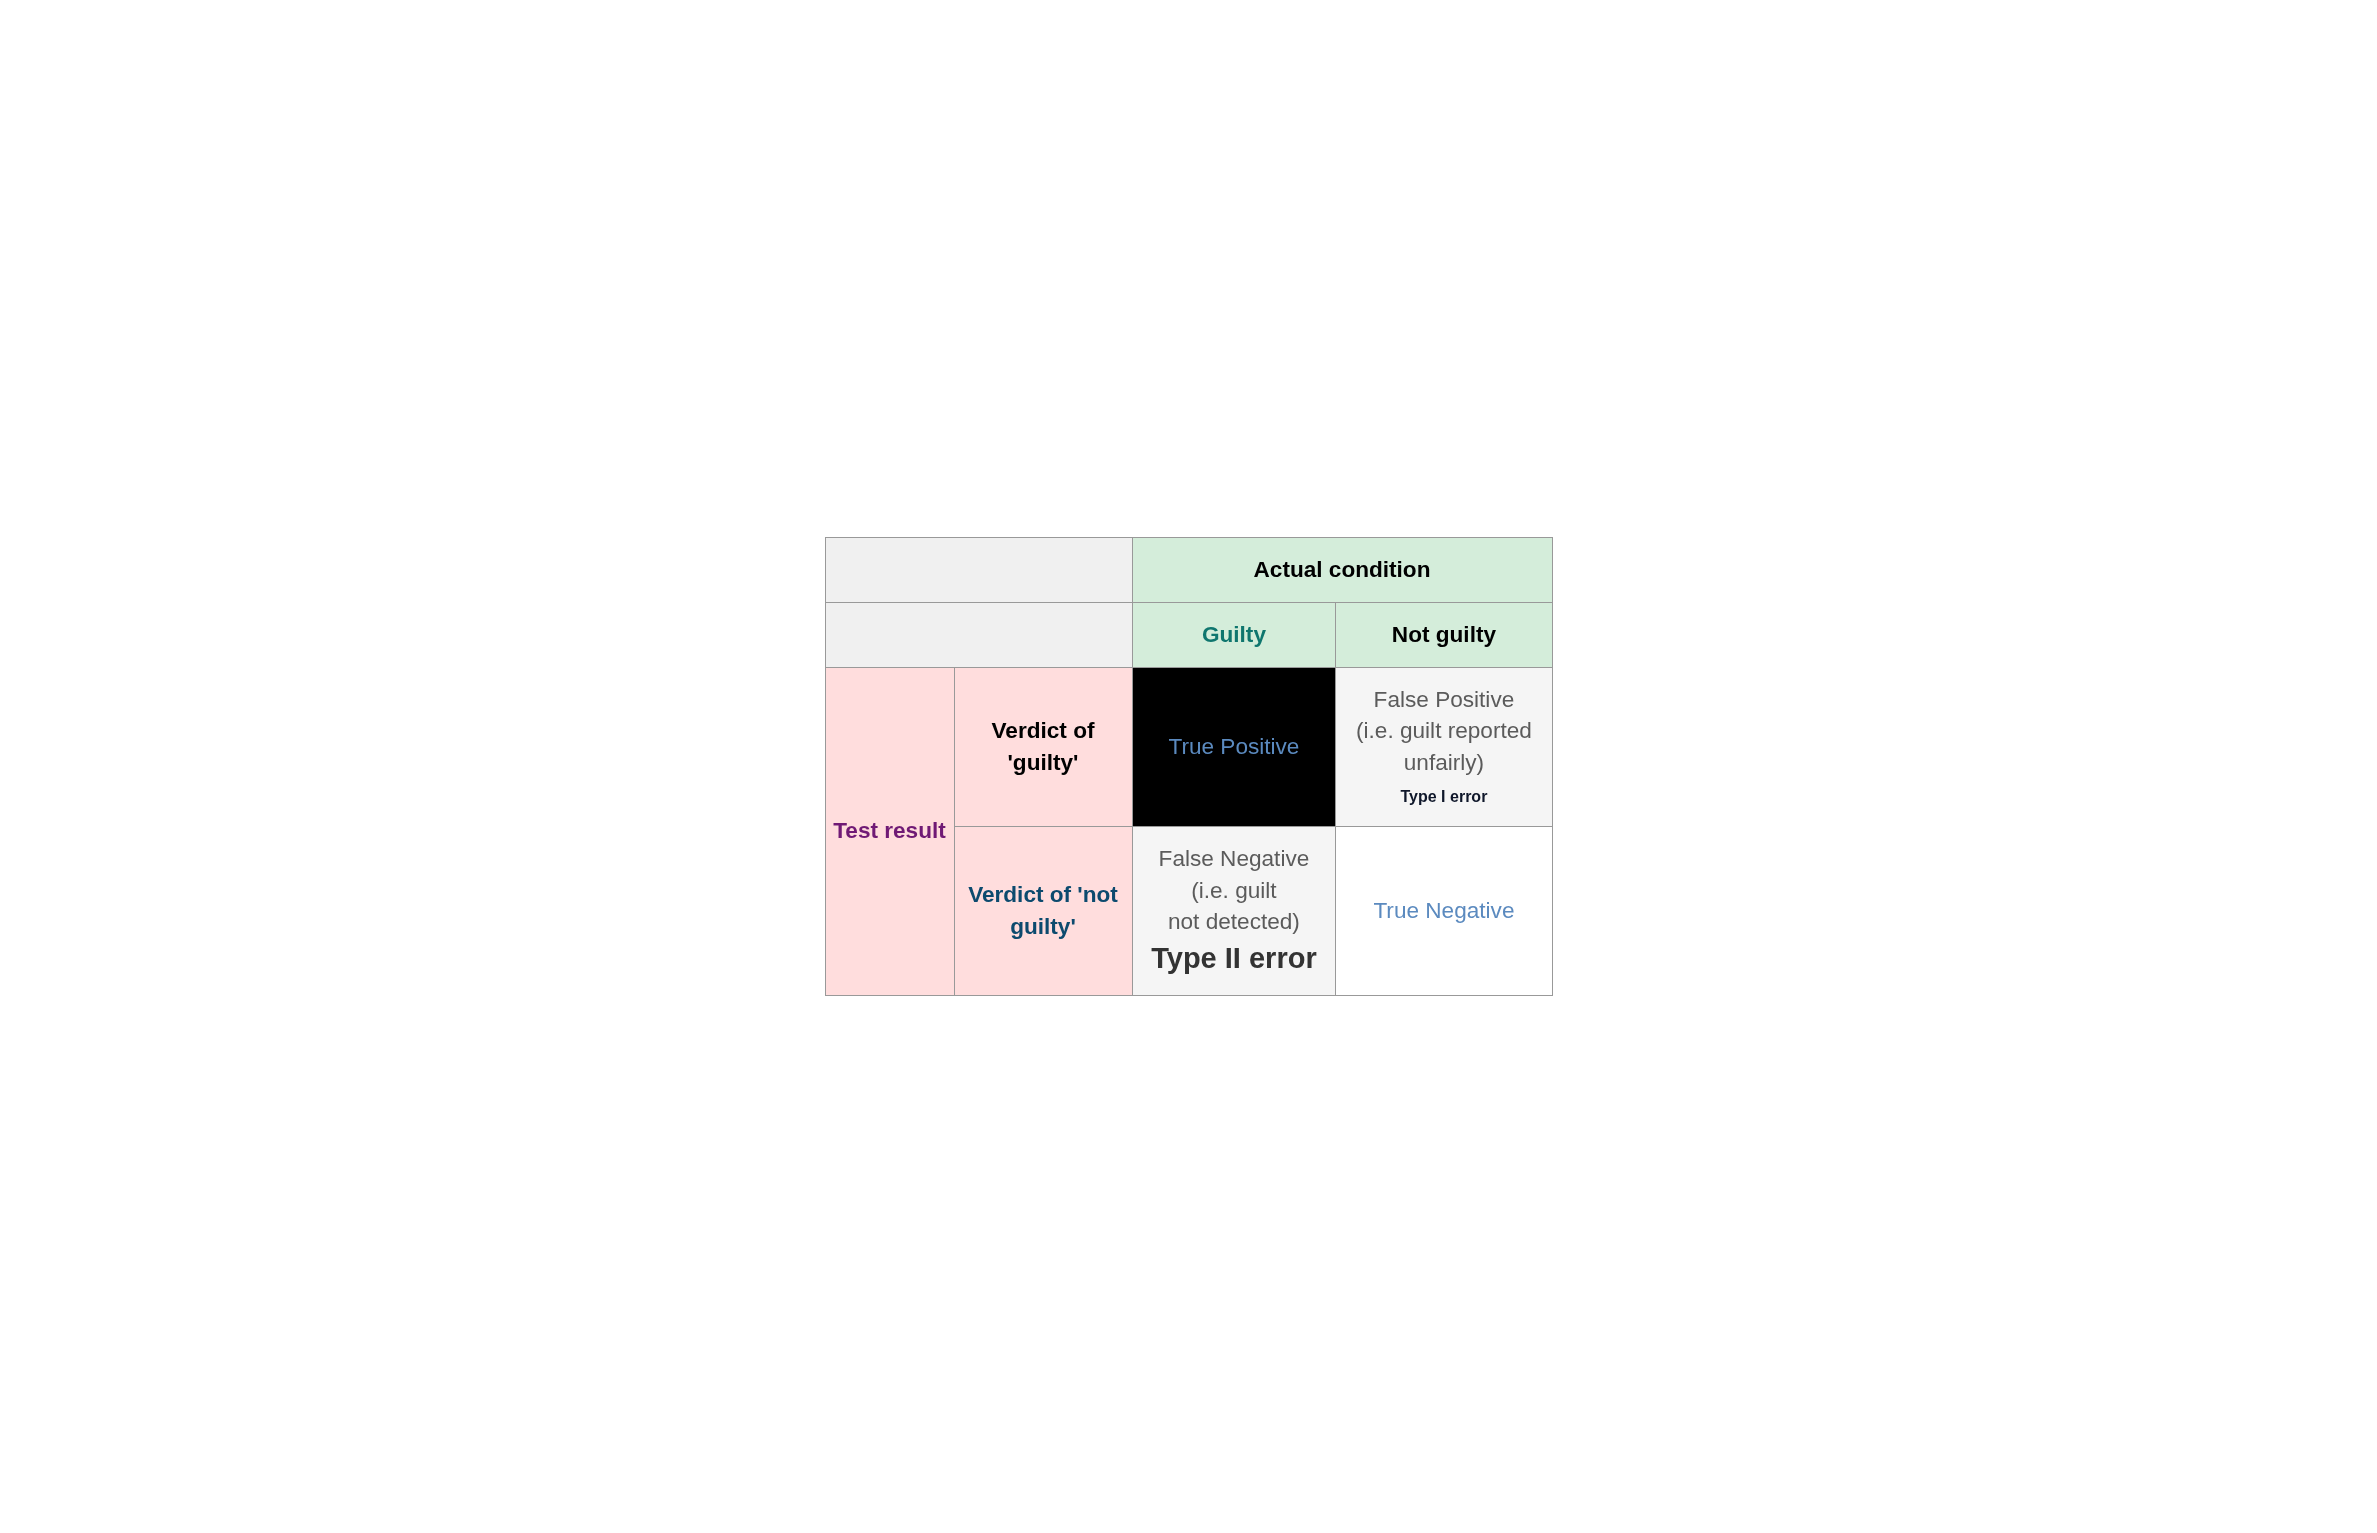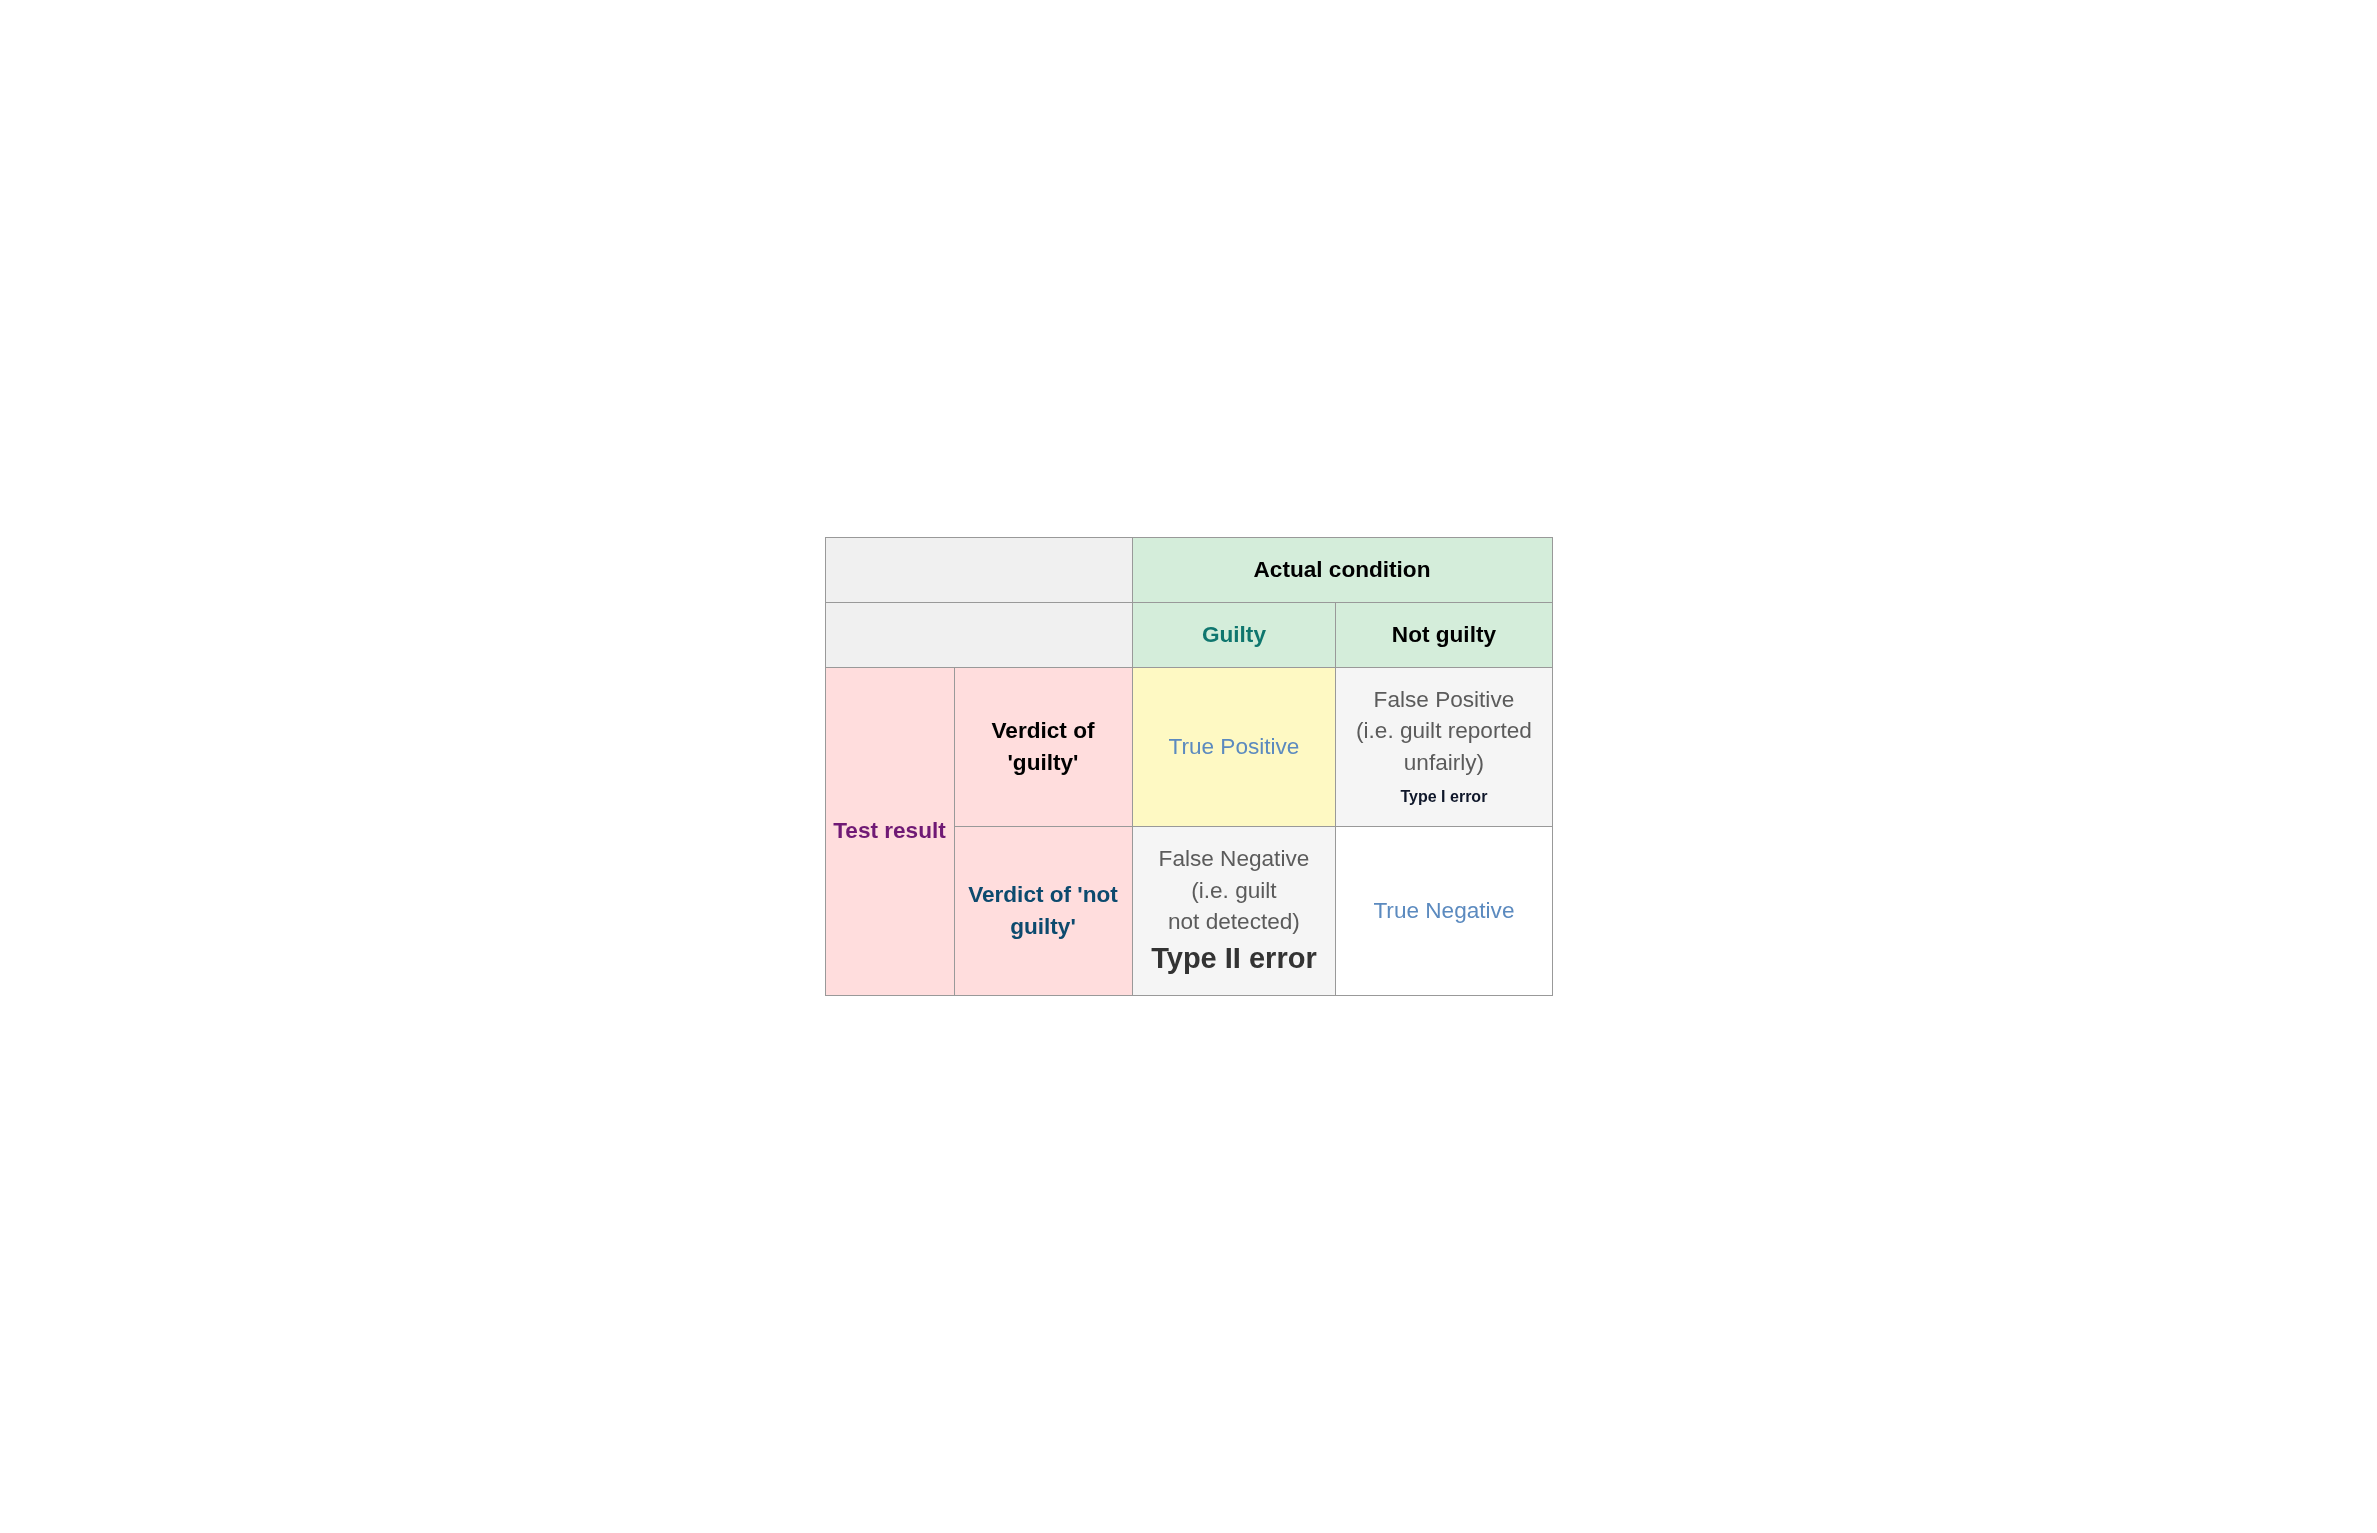--- a/index.html
+++ b/index.html
@@ -76,21 +76,21 @@
 
     .cell-verdict-not-guilty {
       background-color: #fdd;
       font-weight: bold;
       font-size: 22.6px;
       color: #0c4a6e;
       width: 178px;
     }
 
     .cell-true-positive {
-      background-color: #fef9c3;
+      background-color: #000000;
       font-size: 22.6px;
       color: #5b8abf;
     }
 
     .cell-false-positive {
       background-color: #f5f5f5;
       font-size: 22px;
       color: #5b5b5b;
       line-height: 1.5;
     }

